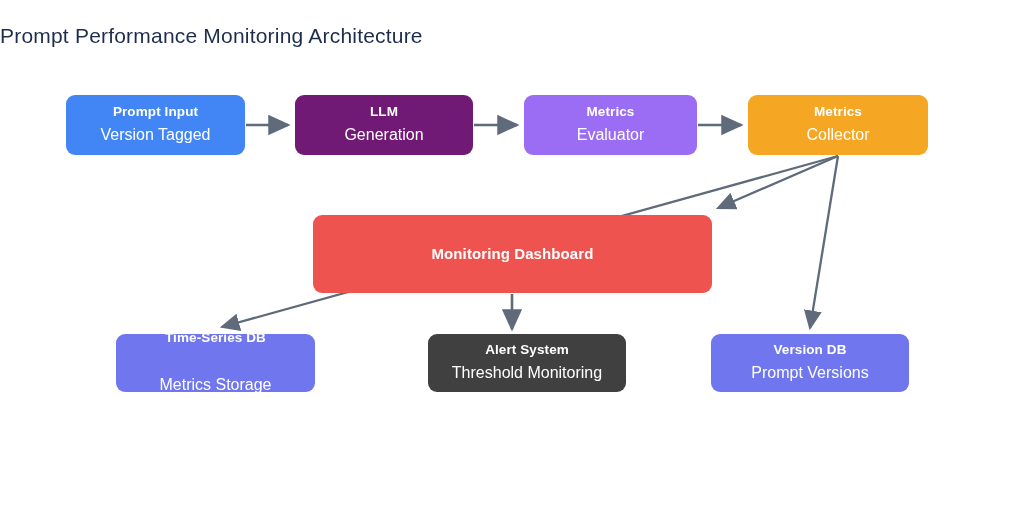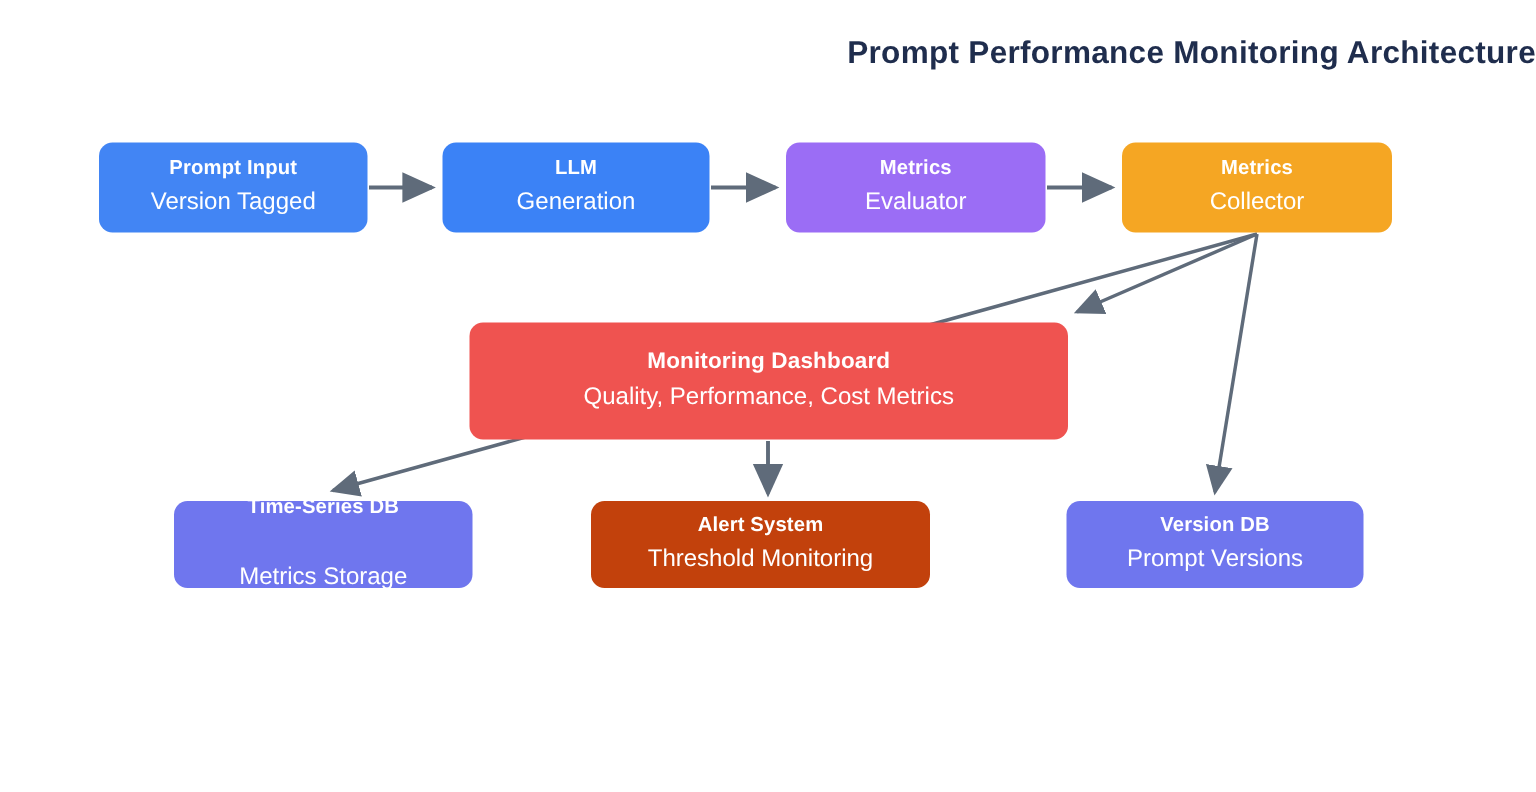--- a/index.html
+++ b/index.html
@@ -9,23 +9,23 @@
     font-family:"Liberation Sans", sans-serif;
     overflow:hidden;
     position:relative;
   }
   #canvas{position:absolute;left:0;top:0;width:1024px;height:528px;}
 
   #title{
     position:absolute;
     left:0; top:24px;
     width:1024px;
-    text-align:right;
+    text-align:left;
     font-size:21px;
-    font-weight:bold;
+    font-weight:normal;
     color:#1f2d4d;
     letter-spacing:0.2px;
   }
 
   .node{
     position:absolute;
     border-radius:9px;
     box-sizing:border-box;
     display:flex;
     flex-direction:column;
@@ -48,35 +48,35 @@
     margin-top:2px;
   }
   .node .t3{
     font-size:11.5px;
     font-weight:normal;
     line-height:1.45;
   }
 
   
   #n-prompt  {left:66px;  top:95px;  width:179px; height:60px; background:#4285f4;}
-  #n-llm     {left:295px; top:95px;  width:178px; height:60px; background:#3b82f6;justify-content:center;}
+  #n-llm     {left:295px; top:95px;  width:178px; height:60px; background:#701a75;justify-content:center;}
   #n-quality {left:524px; top:95px;  width:173px; height:60px; background:#9b6df5;}
   #n-metrics {left:748px; top:95px;  width:180px; height:60px; background:#f5a623;}
 
   
   #n-dashboard{
     left:313px; top:215px; width:399px; height:78px;
     background:#ef5350;
     text-align:center;
   }
   #n-dashboard .t1{font-size:15px;}
 
   
   #n-tsdb    {left:116px; top:334px; width:199px; height:58px; background:#6f76ee;gap:24px;}
-  #n-alert   {left:394px; top:334px; width:226px; height:58px; background:#c2410c;}
+  #n-alert   {left:428px; top:334px; width:198px; height:58px; background:#404040;}
   #n-version {left:711px; top:334px; width:198px; height:58px; background:#6f76ee;}
 </style>
 </head>
 <body>
 
 <svg id="canvas" viewBox="0 0 1024 528" aria-hidden="true">
   <defs>
     <marker id="ah" markerWidth="9" markerHeight="9" refX="7.6" refY="4.5" orient="auto" markerUnits="strokeWidth">
       <path d="M0,0.6 L8.6,4.5 L0,8.4 z" fill="#5f6b7a"></path>
     </marker>
@@ -126,21 +126,20 @@
   <div class="t2">Evaluator</div>
 </div>
 
 <div class="node" id="n-metrics">
   <div class="t1">Metrics</div>
   <div class="t2">Collector</div>
 </div>
 
 <div class="node" id="n-dashboard">
   <div class="t1">Monitoring Dashboard</div>
-  <div class="t2">Quality, Performance, Cost Metrics</div>
 </div>
 
 <div class="node" id="n-tsdb">
   <div class="t1">Time-Series DB</div>
   <div class="t2">Metrics Storage</div>
 </div>
 
 <div class="node" id="n-alert">
   <div class="t1">Alert System</div>
   <div class="t2">Threshold Monitoring</div>

